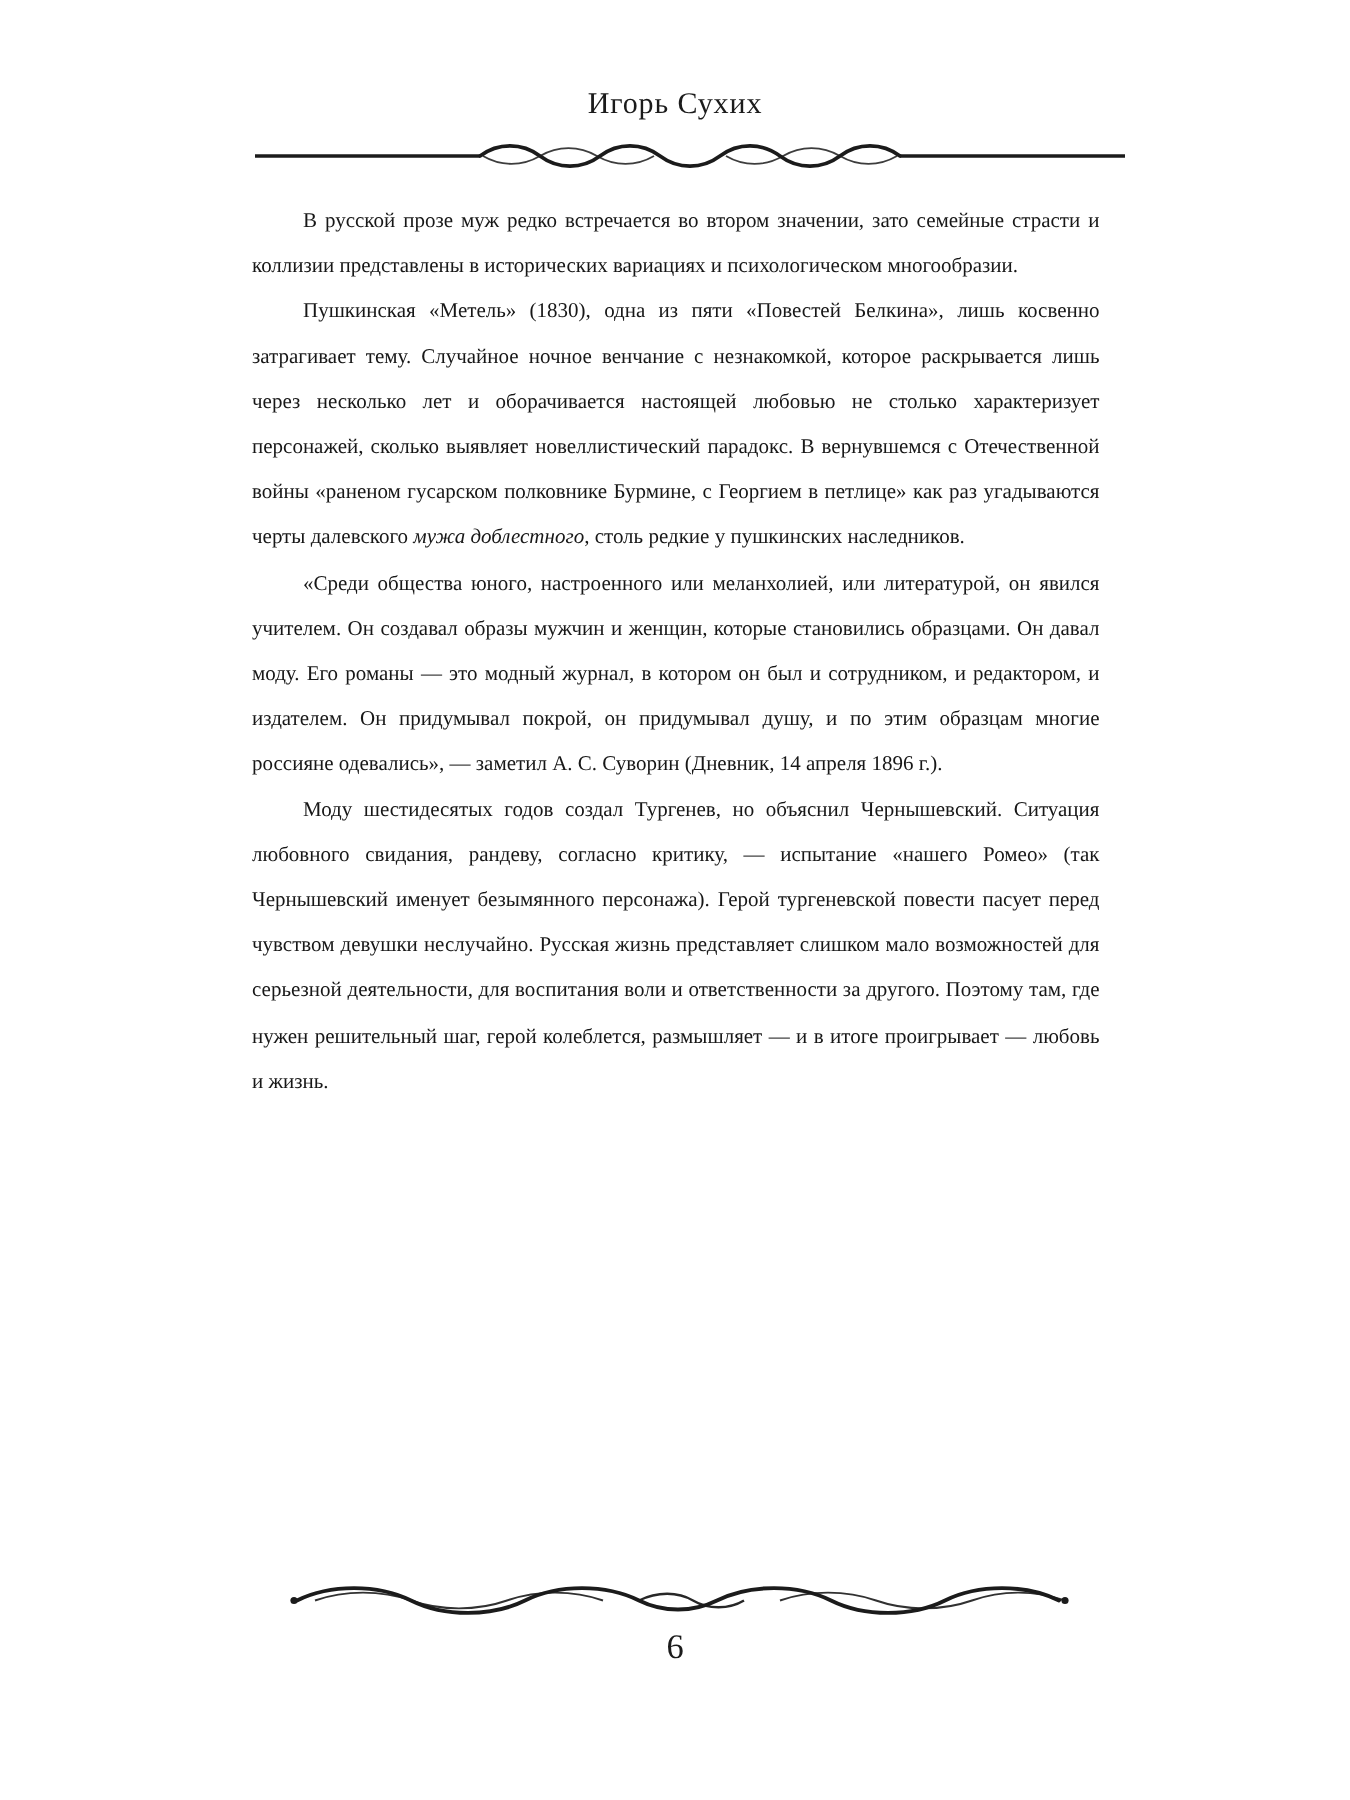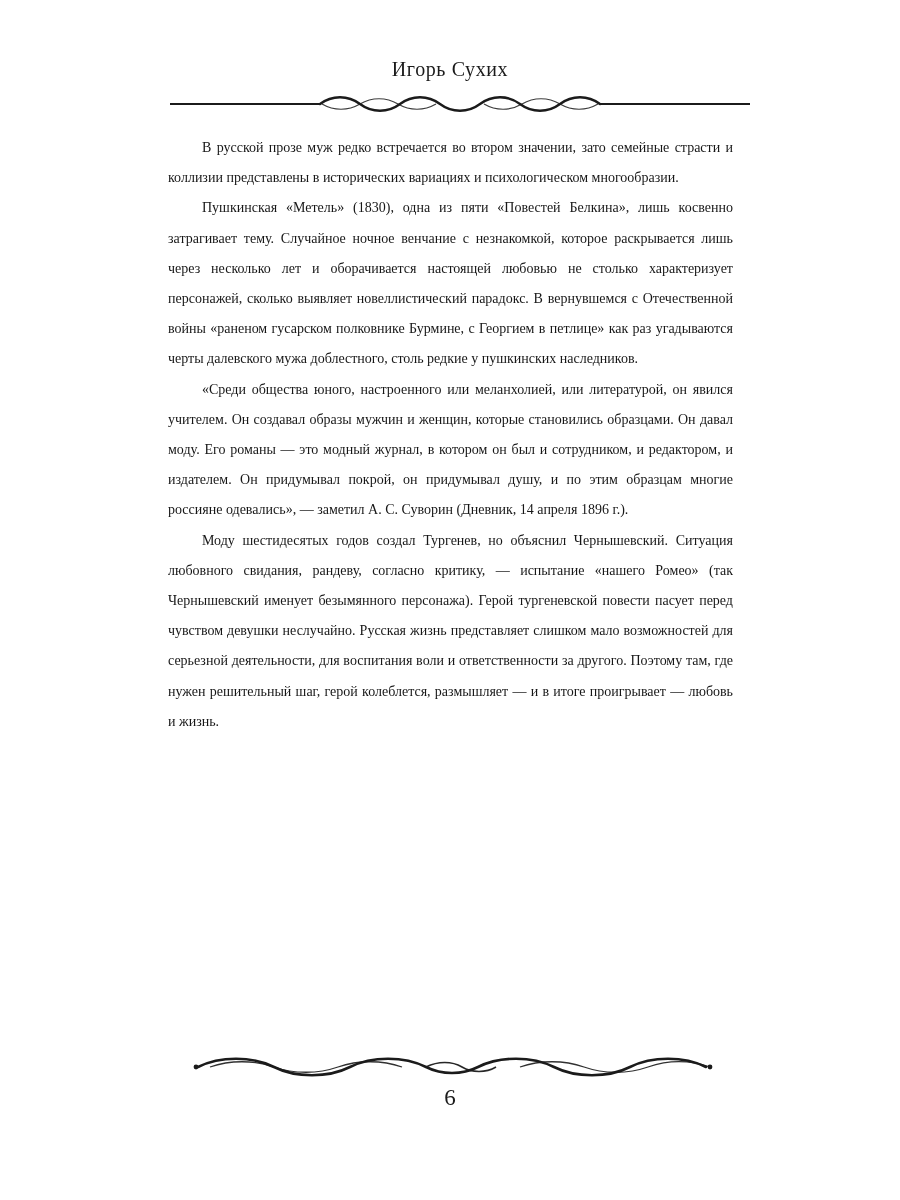--- a/index.html
+++ b/index.html
@@ -55,20 +55,21 @@
     text-align: justify;
     text-justify: inter-word;
     color: #171717;
   }
   .content p {
     margin: 0;
     text-indent: 34px;
     hyphens: manual;
   }
   .content p .it {
+    font-style: italic;
   }
   .folio {
     position: absolute;
     top: 1085px;
     left: 0;
     width: 900px;
     text-align: center;
     font-size: 23px;
     color: #1b1b1b;
   }

